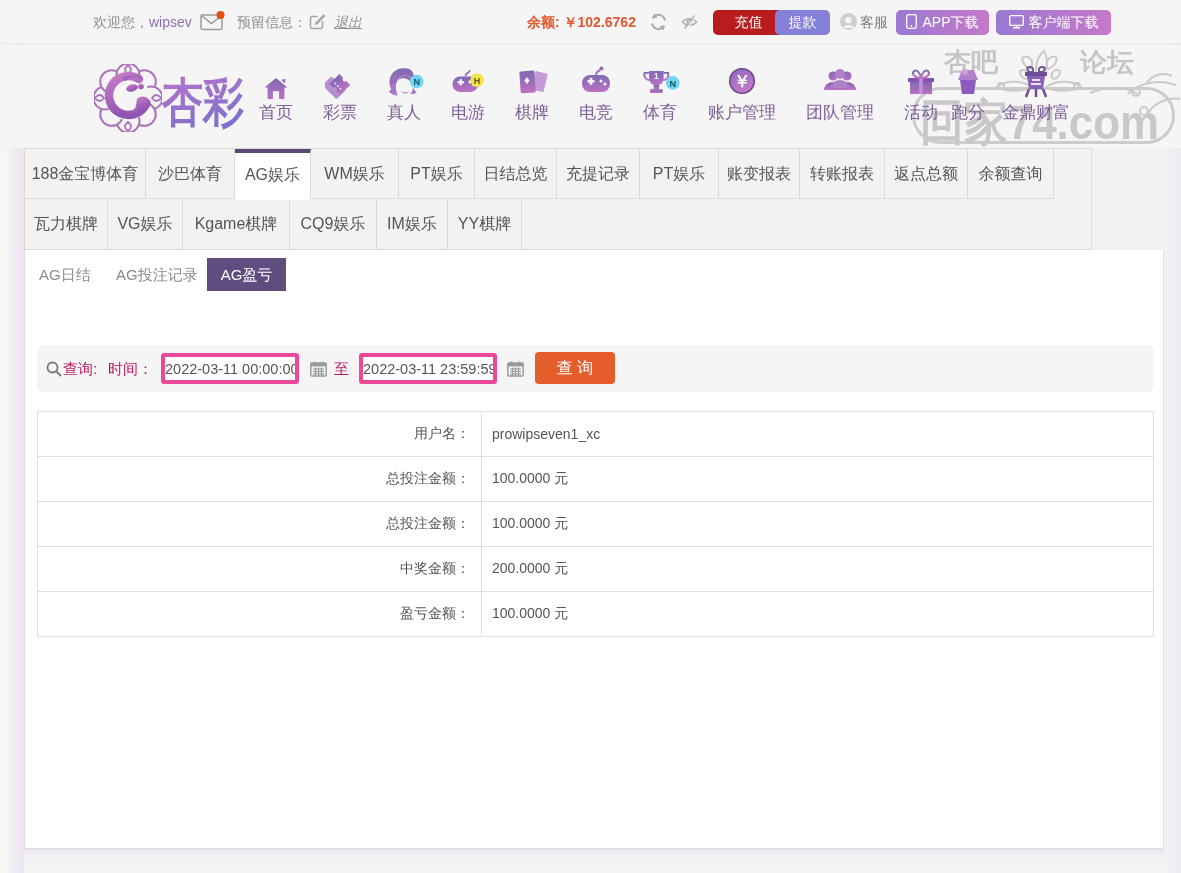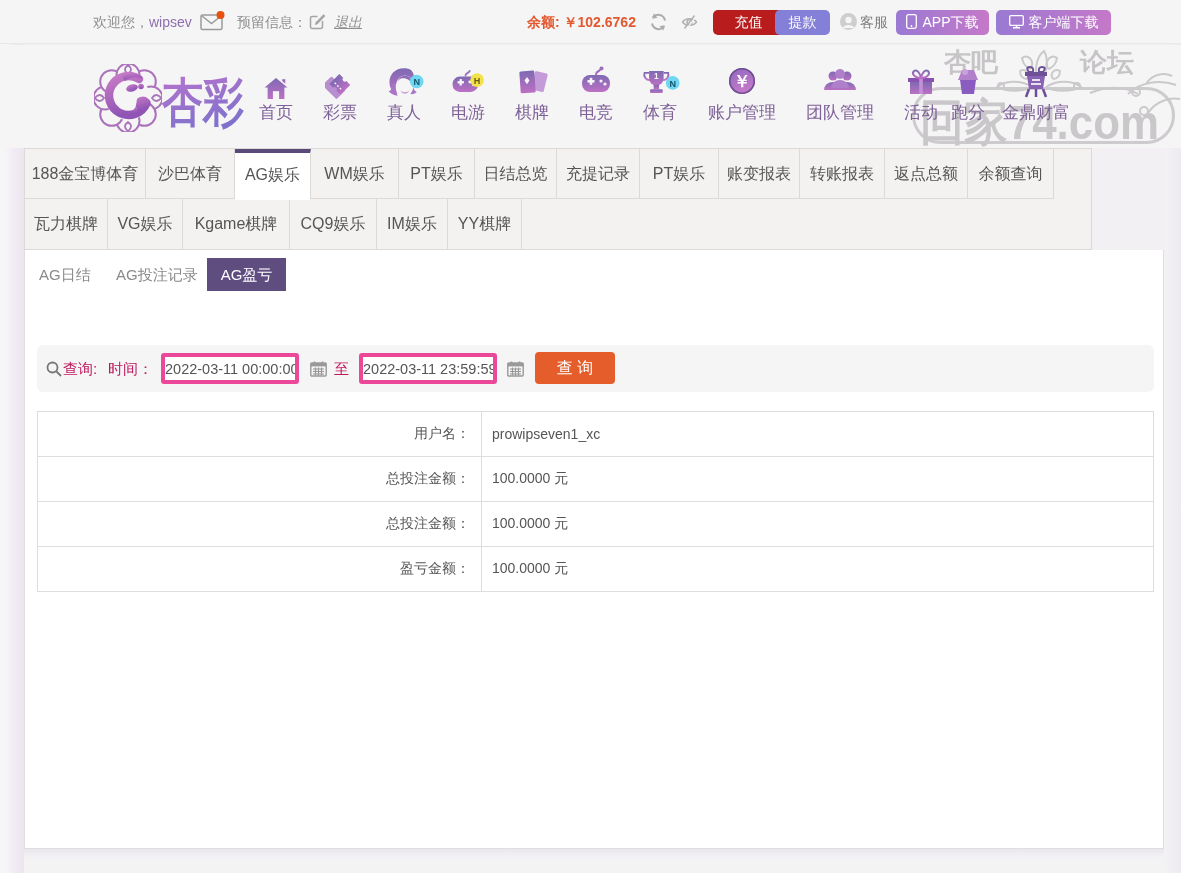--- a/index.html
+++ b/index.html
@@ -431,18 +431,22 @@
         </tr>
     <tr style="height:45px;">
           <td class="l">总投注金额：</td>
           <td class="r">100.0000 元</td>
         </tr>
     <tr style="height:45px;">
           <td class="l">总投注金额：</td>
           <td class="r">100.0000 元</td>
         </tr>
     <tr style="height:45px;">
+          <td class="l">中奖金额：</td>
+          <td class="r">200.0000 元</td>
+        </tr>
+    <tr style="height:45px;">
           <td class="l">盈亏金额：</td>
           <td class="r">100.0000 元</td>
         </tr>
   </tbody>
     </table>
 </div>
 
 </body></html>

